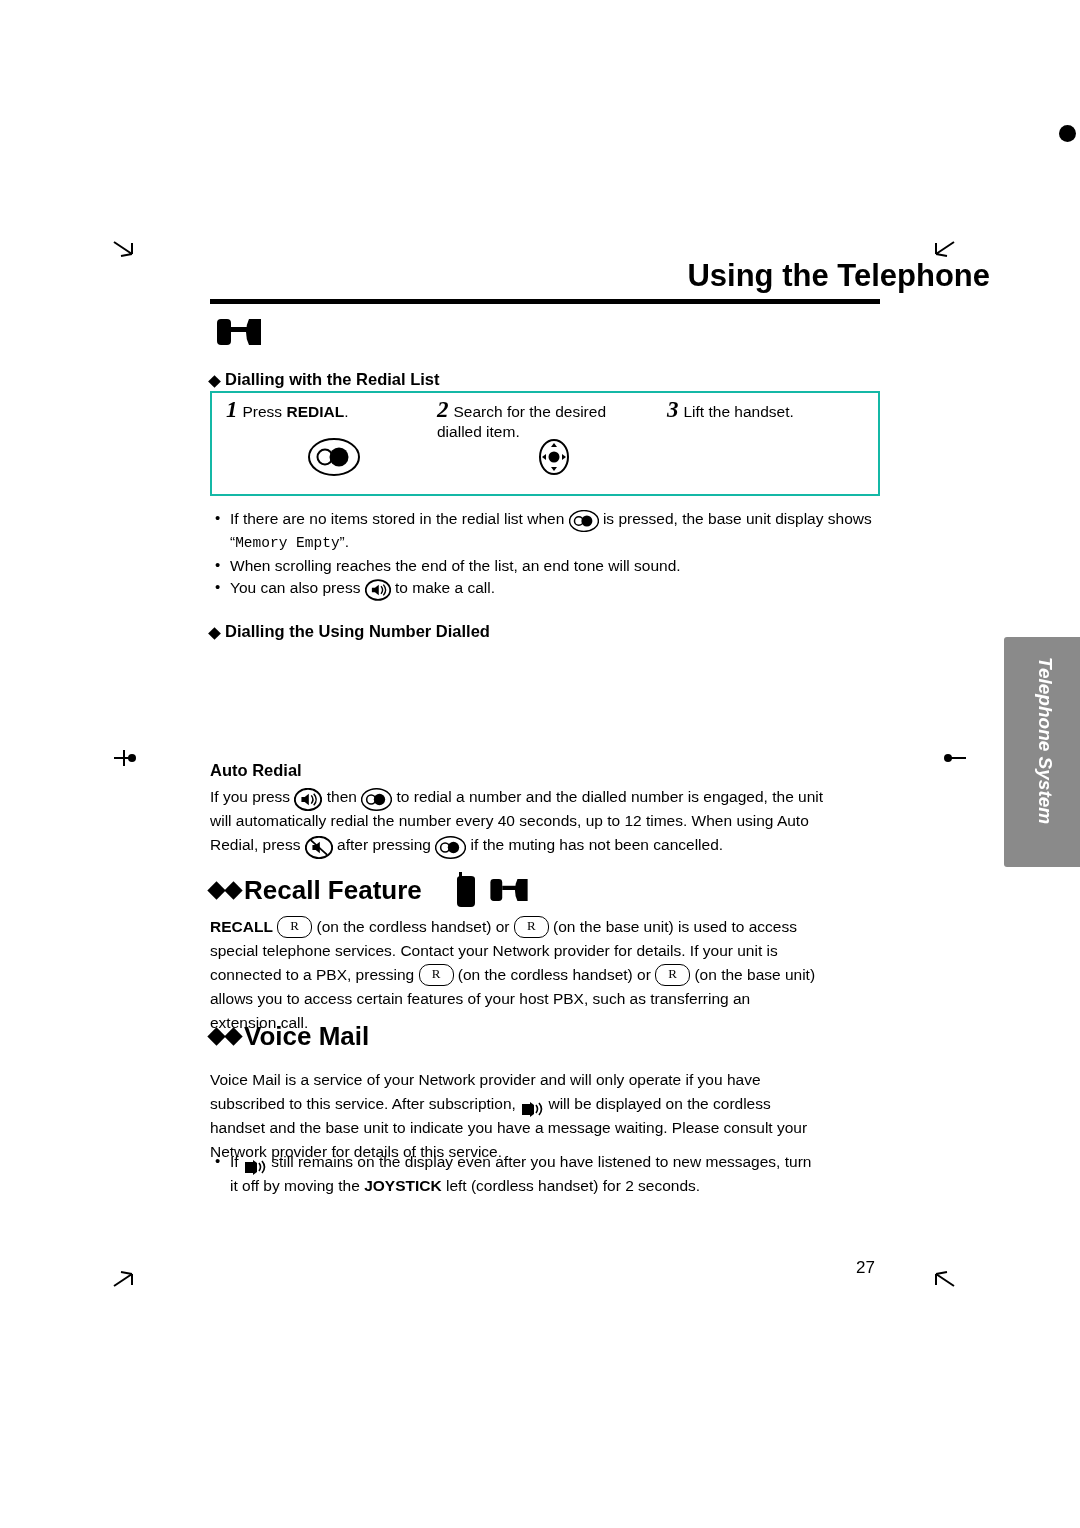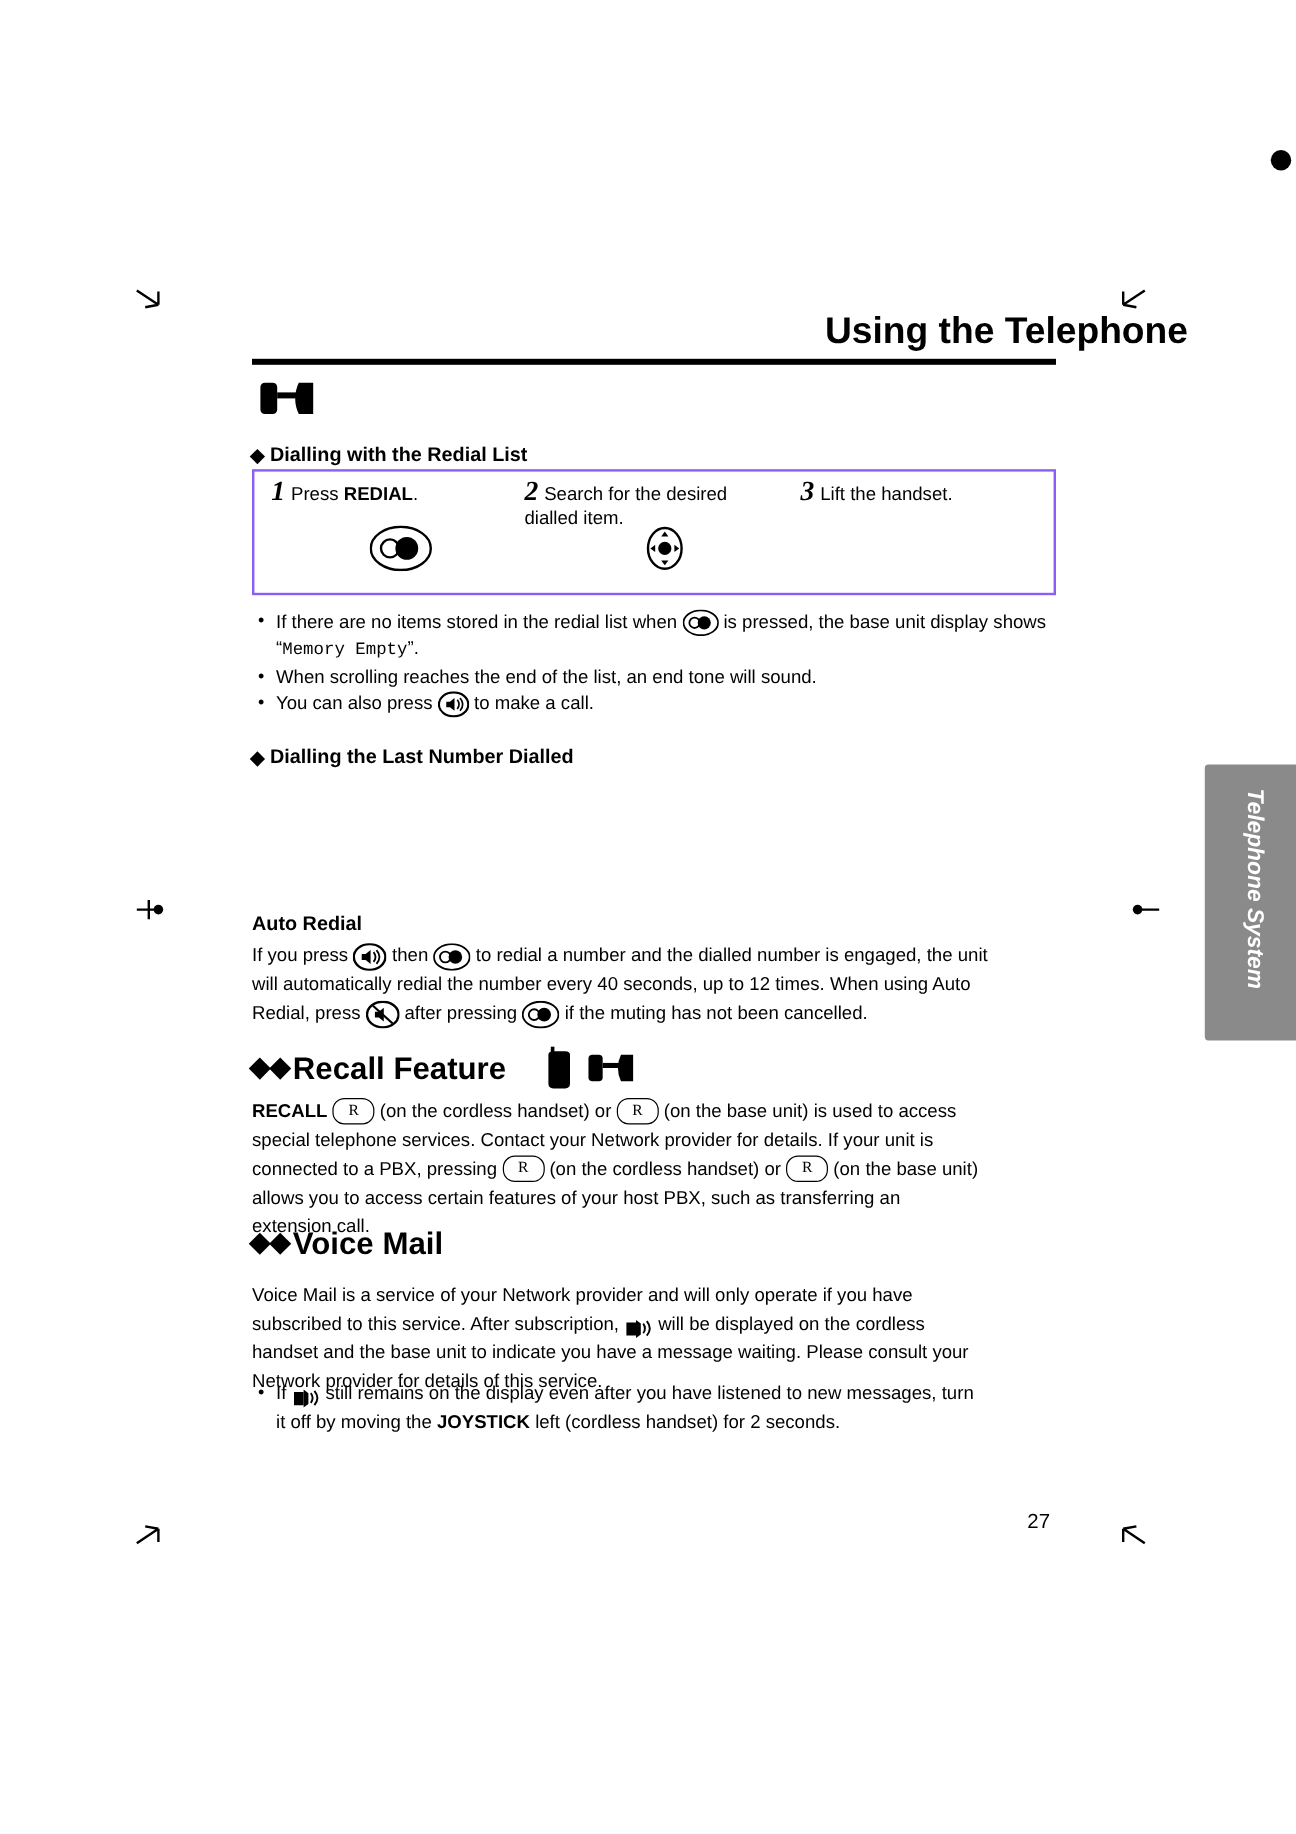--- a/index.html
+++ b/index.html
@@ -69,21 +69,21 @@
     background: #000;
     transform: rotate(45deg);
     margin-right: 6px;
     position: relative;
     top: 1px;
   }
 
   
   .stepbox {
     position: absolute;
-    border: 2px solid #8b5cf6;
+    border: 2px solid #14b8a6;
     box-sizing: border-box;
   }
   .step {
     position: absolute;
     font-size: 15.5px;
     line-height: 20px;
   }
   .step-num {
     font-size: 23px;
     font-weight: bold;
@@ -298,21 +298,21 @@
         <svg width="26" height="22" viewBox="0 0 34 28" style="vertical-align:middle;">
           <ellipse cx="17" cy="14" rx="16" ry="13" fill="#fff" stroke="#000" stroke-width="2.4"></ellipse>
           <path d="M9 11 h4 l5 -4 v14 l-5 -4 h-4 z" fill="#000"></path>
           <path d="M21 9 q4 5 0 10" stroke="#000" stroke-width="1.8" fill="none"></path>
           <path d="M24 7 q6 7 0 14" stroke="#000" stroke-width="1.8" fill="none"></path>
         </svg></span><span> to make a call.</span>
     </div>
   </div>
 
   <div class="subhead" style="left:210px; top:622px;">
-    <span class="diamond-small"></span><span>Dialling the Last Number Dialled</span>
+    <span class="diamond-small"></span><span>Dialling the Using Number Dialled</span>
   </div>
 
 
   <div class="subhead" style="left:210px; top:761px;">
     <span>Auto Redial</span>
   </div>
 
   <div class="para" style="left:210px; top:785px; width:672px;">
     <div>
       <span>If you press </span><span class="ib" style="width:28px;height:23px;">

